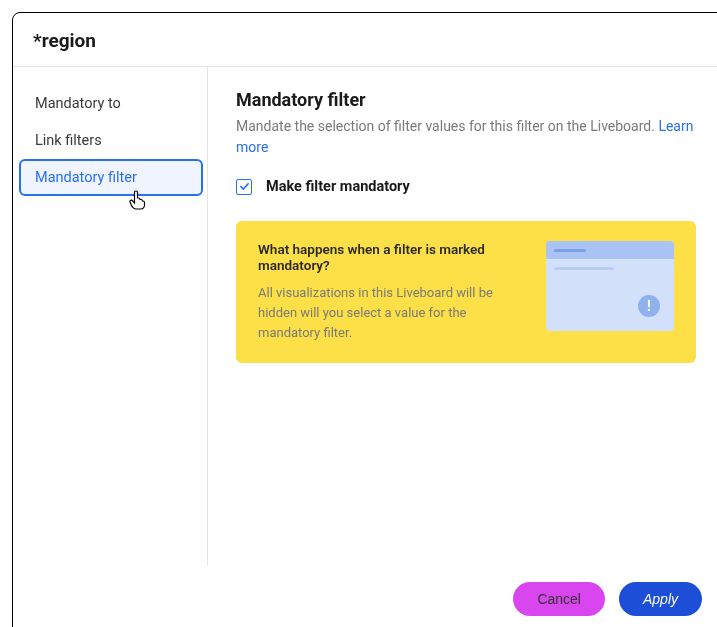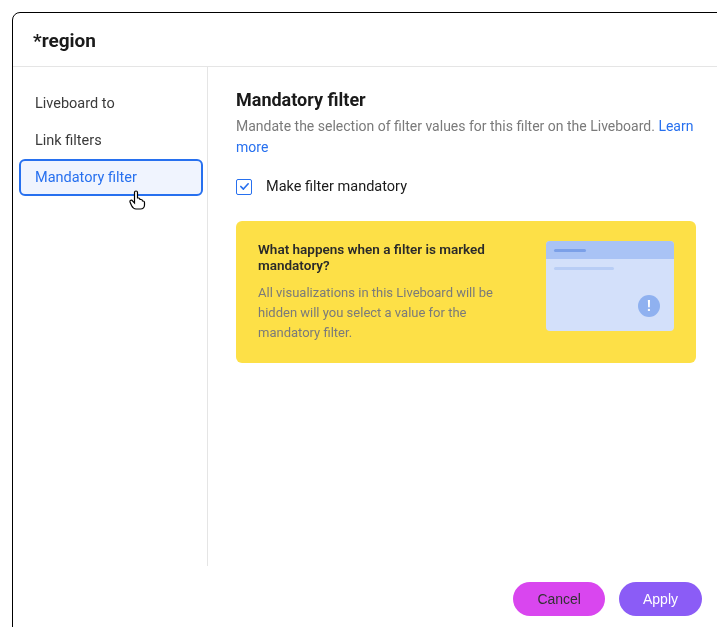--- a/index.html
+++ b/index.html
@@ -98,20 +98,21 @@
       cursor: pointer;
       flex-shrink: 0;
     }
     .checkbox svg {
       width: 11px;
       height: 11px;
     }
     .checkbox-label {
       font-size: 14.5px;
       color: #1a1a1a;
+      font-weight: bold;
     }
     .info-panel {
       background: #fde047;
       border-radius: 6px;
       padding: 20px 22px;
       display: flex;
       gap: 24px;
       align-items: flex-start;
     }
     .info-text {
@@ -190,22 +191,23 @@
       font-size: 14px;
       font-weight: 500;
       cursor: pointer;
       border: none;
     }
     .btn-cancel {
       background: #d946ef;
       color: #333;
     }
     .btn-apply {
-      background: #8b5cf6;
+      background: #1d4ed8;
       color: #fff;
+      font-style: italic;
     }
     .cursor-pointer {
       position: absolute;
       left: 128px;
       top: 190px;
       width: 18px;
       height: 20px;
       z-index: 10;
       pointer-events: none;
     }
@@ -216,21 +218,21 @@
 <div class="dialog">
 
   <div class="header">
     <div class="header-title">*region</div>
   </div>
 
   <div class="body">
 
     <div class="sidebar">
       <div class="sidebar-item">
-        <span>Liveboard to</span>
+        <span>Mandatory to</span>
       </div>
       <div class="sidebar-item">
         <span>Link filters</span>
       </div>
       <div class="sidebar-item active">
         <span>Mandatory filter</span>
       </div>
     </div>
 
     <div class="main">

